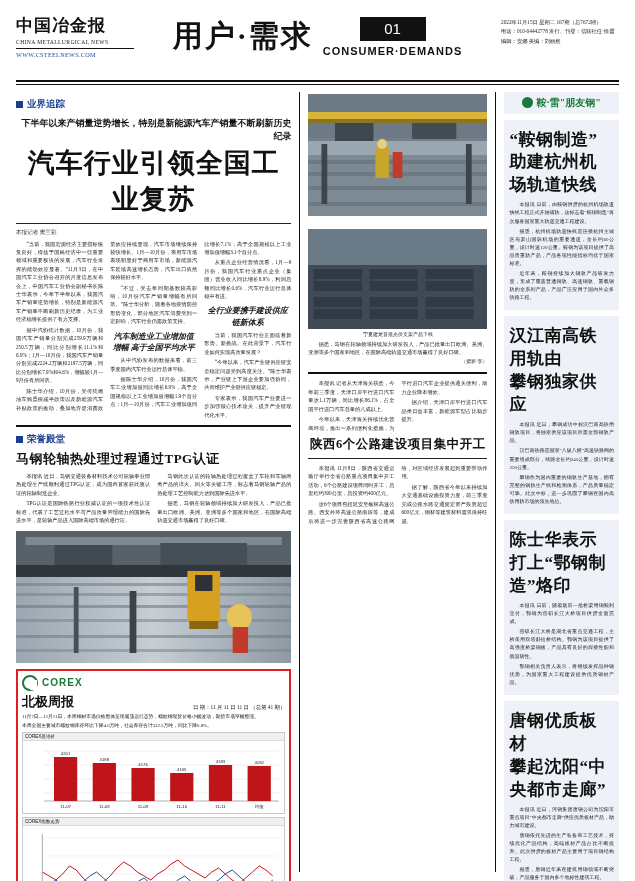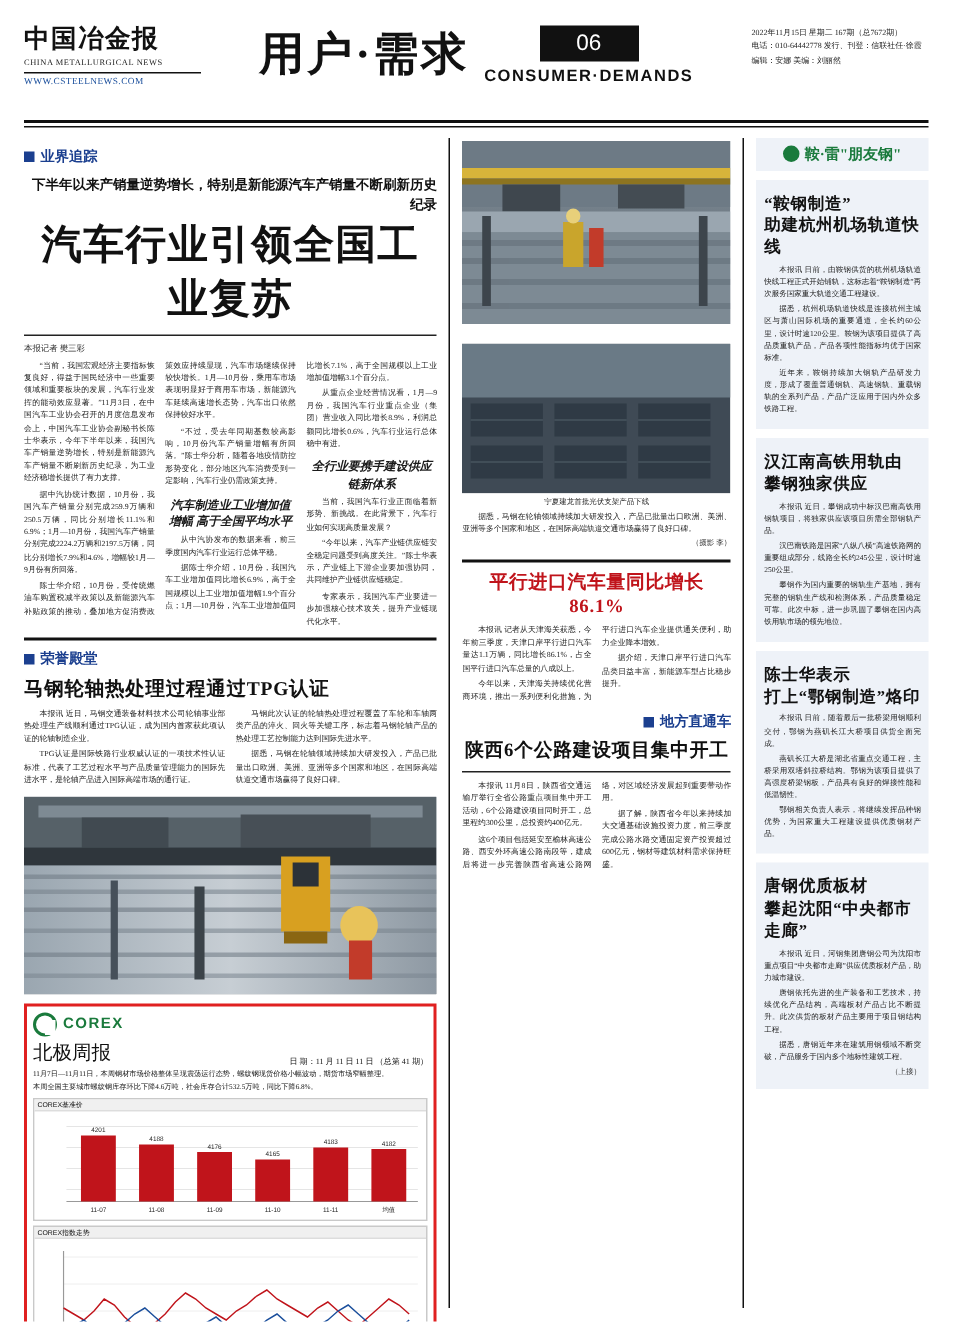--- a/index.html
+++ b/index.html
@@ -63,30 +63,30 @@
   .h2c { text-align:center; }
   .h3 { font-size:10.5px; font-weight:bold; margin:3px 0 3px; }
   .h-red { color:#c0141b; }
 
   
   .photo { position:relative; overflow:hidden; border:0; }
   .cap { font-size:5px; color:#222; text-align:center; margin-top:2px; }
 
   
   .rbox { background:#eef2f8; padding:5px 5px 6px; margin-bottom:6px; }
-  .rbox .h2 { font-size:11px; line-height:1.35; }
+  .rbox .h2 { font-size:17px; line-height:1.35; }
   .rbox .bodytext { font-size:5px; }
 
   
   .adbox { border:2px solid #e02020; padding:4px; margin-top:6px; background:#fff; }
   .ad-head { display:flex; align-items:center; gap:4px; }
   .ad-logo-c { width:16px; height:16px; border-radius:50%; border:2.4px solid #1a7a3c; position:relative; }
   .ad-logo-c:after{ content:""; position:absolute; right:-1px; top:3px; width:7px; height:10px; background:#fff; }
   .ad-logo-txt { font-size:10px; font-weight:bold; color:#1a7a3c; letter-spacing:1px; font-family:"Liberation Sans", sans-serif;}
-  .ad-title { font-size:13px; font-weight:normal; margin-top:2px; }
+  .ad-title { font-size:13px; font-weight:bold; margin-top:2px; }
   .ad-date { font-size:5.4px; text-align:right; }
   .ad-sub { font-size:4.8px; line-height:1.5; margin-top:2px; }
   .chart-card { margin-top:3px; border:1px solid #c9c9c9; }
   .chart-title { font-size:4.6px; background:#f0f0f0; padding:1px 2px; border-bottom:1px solid #ddd; font-family:"Liberation Sans", sans-serif;}
   svg { display:block; }
 
   .stamp { font-size:5px; text-align:right; color:#333; margin-top:2px;}
 
   
   .brandline { display:flex; align-items:center; justify-content:center; gap:3px; font-size:10px; font-weight:bold; color:#1a7a3c; }
@@ -101,21 +101,21 @@
     <div class="mh-left">
       <div class="mh-logo-cn">中国冶金报</div>
       <div class="mh-logo-en">CHINA METALLURGICAL NEWS</div>
       <div class="mh-rule"></div>
       <div class="mh-site">WWW.CSTEELNEWS.COM</div>
     </div>
 
     <div class="mh-center">
       <div class="mh-title-cn">用户·需求</div>
       <div class="mh-center-col">
-        <div class="mh-issue-box">06</div>
+        <div class="mh-issue-box">01</div>
         <div class="mh-title-en" style="margin-top:4px">CONSUMER·DEMANDS</div>
       </div>
     </div>
 
     <div class="mh-right">
       <div>2022年11月15日 星期二 167期（总7672期）</div>
       <div>电话：010-64442778 发行、刊登：信联社任·徐霞</div>
       <div>编辑：安娜 美编：刘丽然</div>
     </div>
   </div>
@@ -347,31 +347,26 @@
       </div>
       <div class="cap">宁夏建龙首批光伏支架产品下线</div>
 
       <div class="bodytext" style="margin-top:3px">
         <p>据悉，马钢在轮轴领域持续加大研发投入，产品已批量出口欧洲、美洲、亚洲等多个国家和地区，在国际高端轨道交通市场赢得了良好口碑。</p>
         <div class="stamp">（摄影 李）</div>
       </div>
 
       <div class="hr-dark"></div>
 
-      <div class="h2 h2c h-red" style="font-size:12.5px;">平行进口汽车量同比增长86.1%</div>
       <div class="bodytext two-col">
         <p>本报讯 记者从天津海关获悉，今年前三季度，天津口岸平行进口汽车量达1.1万辆，同比增长86.1%，占全国平行进口汽车总量的八成以上。</p>
         <p>今年以来，天津海关持续优化营商环境，推出一系列便利化措施，为平行进口汽车企业提供通关便利，助力企业降本增效。</p>
         <p>据介绍，天津口岸平行进口汽车品类日益丰富，新能源车型占比稳步提升。</p>
       </div>
 
-      <div class="flag" style="justify-content:flex-end">
-        <span class="sq"></span>
-        <span>地方直通车</span>
-      </div>
 
       <div class="h2 h2c" style="font-size:12.5px;">陕西6个公路建设项目集中开工</div>
       <div class="hr-thin"></div>
       <div class="bodytext two-col">
         <p>本报讯 11月8日，陕西省交通运输厅举行全省公路重点项目集中开工活动，6个公路建设项目同时开工，总里程约300公里，总投资约400亿元。</p>
         <p>这6个项目包括延安至榆林高速公路、西安外环高速公路南段等，建成后将进一步完善陕西省高速公路网络，对区域经济发展起到重要带动作用。</p>
         <p>据了解，陕西省今年以来持续加大交通基础设施投资力度，前三季度完成公路水路交通固定资产投资超过600亿元，钢材等建筑材料需求保持旺盛。</p>
       </div>
     </div>
 

